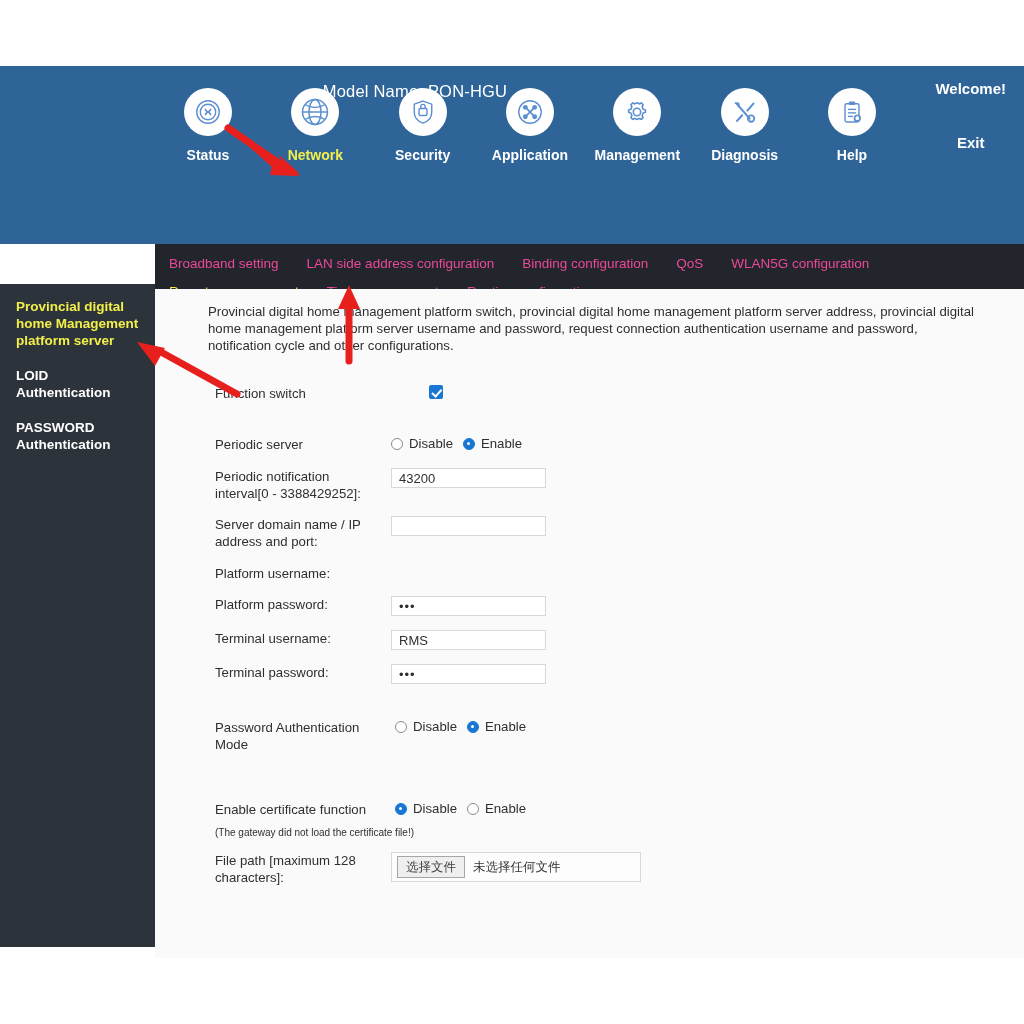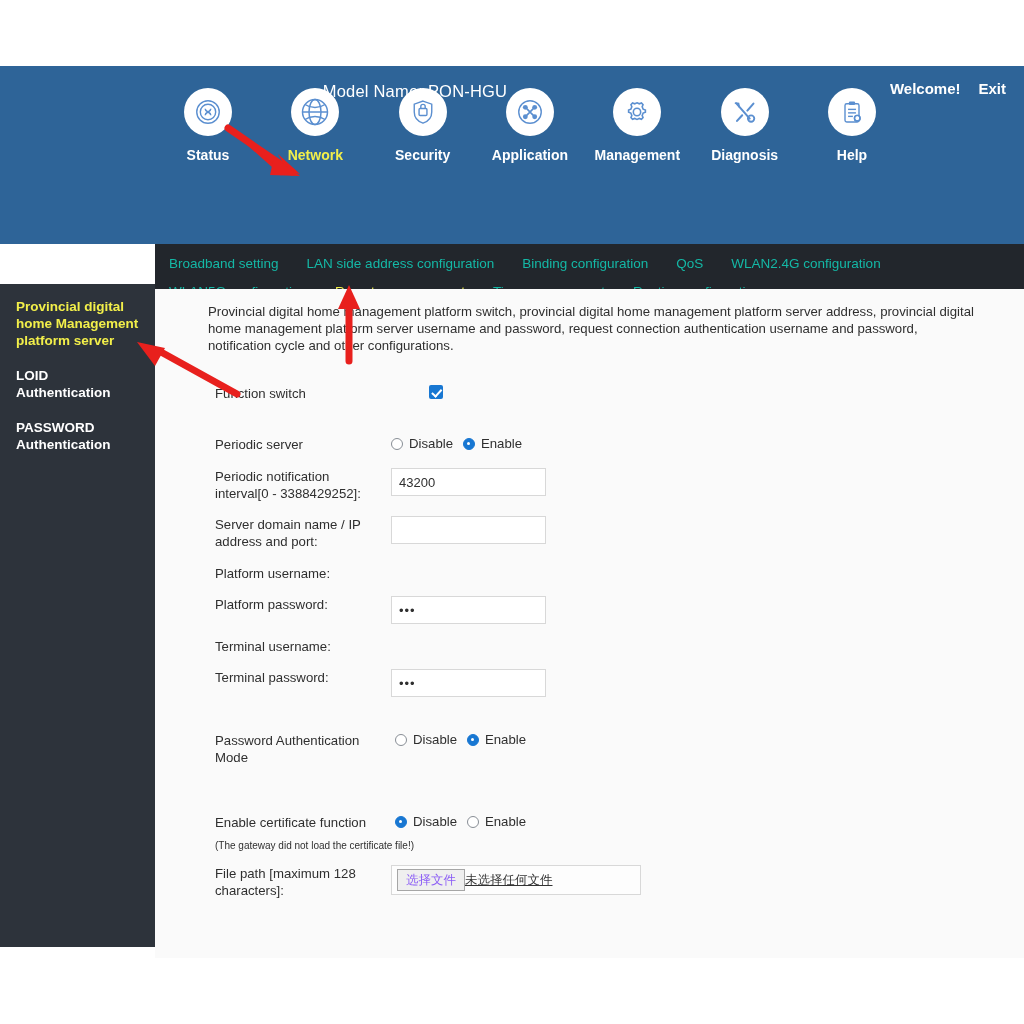--- a/index.html
+++ b/index.html
@@ -34,21 +34,22 @@
     color: #ffffff;
     font-size: 16.5px;
     letter-spacing: .2px;
   }
   .header-right {
     position: absolute;
     right: 18px;
     top: 14px;
     display: flex;
     align-items: center;
-    gap: 18px;
+    gap: 37px;
+    flex-direction: column;
   }
   .header-right .hr-link {
     color: #ffffff;
     font-size: 15px;
     font-weight: bold;
     cursor: pointer;
     white-space: nowrap;
   }
 
   
@@ -98,21 +99,21 @@
     padding: 0;
     box-sizing: border-box;
   }
   .tabbar-inner {
     display: flex;
     flex-wrap: wrap;
     align-items: center;
     padding: 6px 0 6px 0;
   }
   .tab {
-    color: #14b8a6;
+    color: #ec4899;
     font-size: 13.5px;
     padding: 5px 14px 5px 14px;
     white-space: nowrap;
     cursor: pointer;
     line-height: 18px;
   }
   .tab.active { color: #f2ef4a; }
 
   
   .sidebar {
@@ -225,21 +226,21 @@
     left: 3px; top: 3px;
     width: 3.4px; height: 3.4px;
     border-radius: 50%;
     background: #ffffff;
   }
   .radio-label { font-size: 13.2px; color: #2f2f2f; margin-left: 6px; white-space: nowrap; }
 
   
   .txt {
     width: 155px;
-    height: 28px;
+    height: 20px;
     border: 1px solid #d8d8d8;
     background: #ffffff;
     box-sizing: border-box;
     font-family: "Liberation Sans", sans-serif;
     font-size: 13px;
     color: #2f2f2f;
     padding: 3px 7px;
     margin-left: 14px;
     outline: none;
   }
@@ -254,31 +255,30 @@
     box-sizing: border-box;
     display: flex;
     align-items: center;
     padding-left: 5px;
     cursor: pointer;
   }
   .filebtn {
     border: 1px solid #a6a6a6;
     background: #efefef;
     font-size: 12.5px;
-    color: #8b5cf6;
+    color: #404040;
     padding: 2px 8px;
     line-height: 16px;
     white-space: nowrap;
   }
   .filename {
     font-size: 12.5px;
     color: #333;
-    margin-left: 0;
+    margin-left: 8px;
     white-space: nowrap;
-    text-decoration: underline;
   }
   .note {
     padding-left: 60px;
     color: #2f2f2f;
     font-size: 10px;
     line-height: 17px;
   }
 
   
   .arrow { position: absolute; pointer-events: none; }
@@ -383,21 +383,20 @@
     <span class="navlabel">Help</span>
   </div>
 </div>
 
 <div class="tabbar">
   <div class="tabbar-inner">
     <span class="tab">Broadband setting</span>
     <span class="tab">LAN side address configuration</span>
     <span class="tab">Binding configuration</span>
     <span class="tab">QoS</span>
-    <span class="tab">WLAN2.4G configuration</span>
     <span class="tab">WLAN5G configuration</span>
     <span class="tab active">Remote management</span>
     <span class="tab">Time management</span>
     <span class="tab">Routing configuration</span>
   </div>
 </div>
 
 <div class="sidebar">
   <div class="side-item active">Provincial digital home Management platform server</div>
   <div class="side-item">LOID Authentication</div>
@@ -453,20 +452,23 @@
 
     <div class="row" style="margin-bottom:14px;">
       <div class="lbl">Platform password:</div>
       <div class="ctrl">
         <input class="txt pw" type="text" value="•••" style="">
       </div>
     </div>
 
     <div class="row" style="margin-bottom:14px;">
       <div class="lbl">Terminal username:</div>
+      <div class="ctrl">
+        <input class="txt" type="text" value="RMS" style="">
+      </div>
     </div>
 
     <div class="row" style="margin-bottom:35px;">
       <div class="lbl">Terminal password:</div>
       <div class="ctrl">
         <input class="txt pw" type="text" value="•••" style="">
       </div>
     </div>
 
     <div class="row" style="margin-bottom:48px;">

